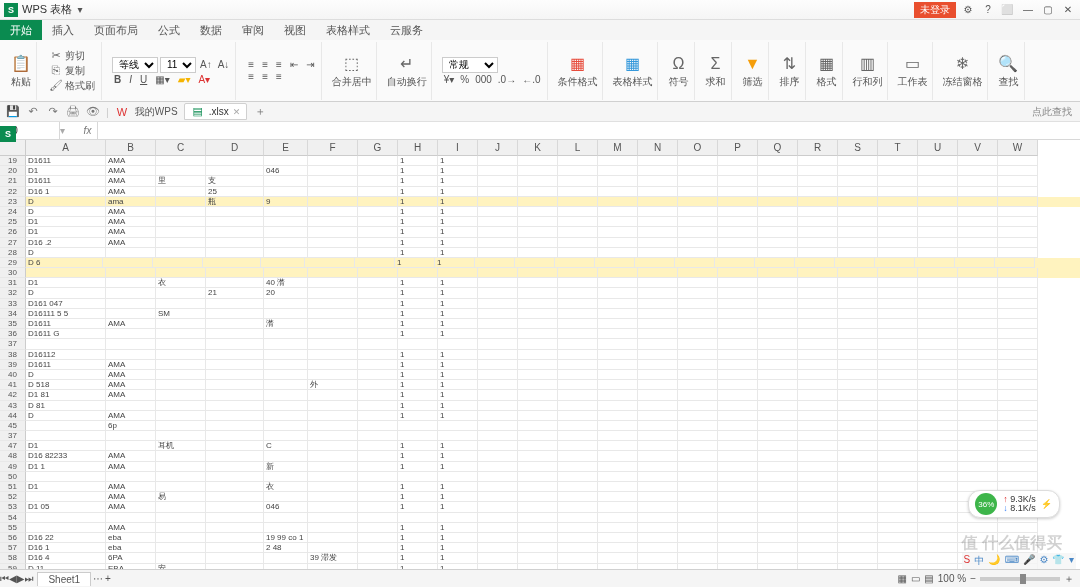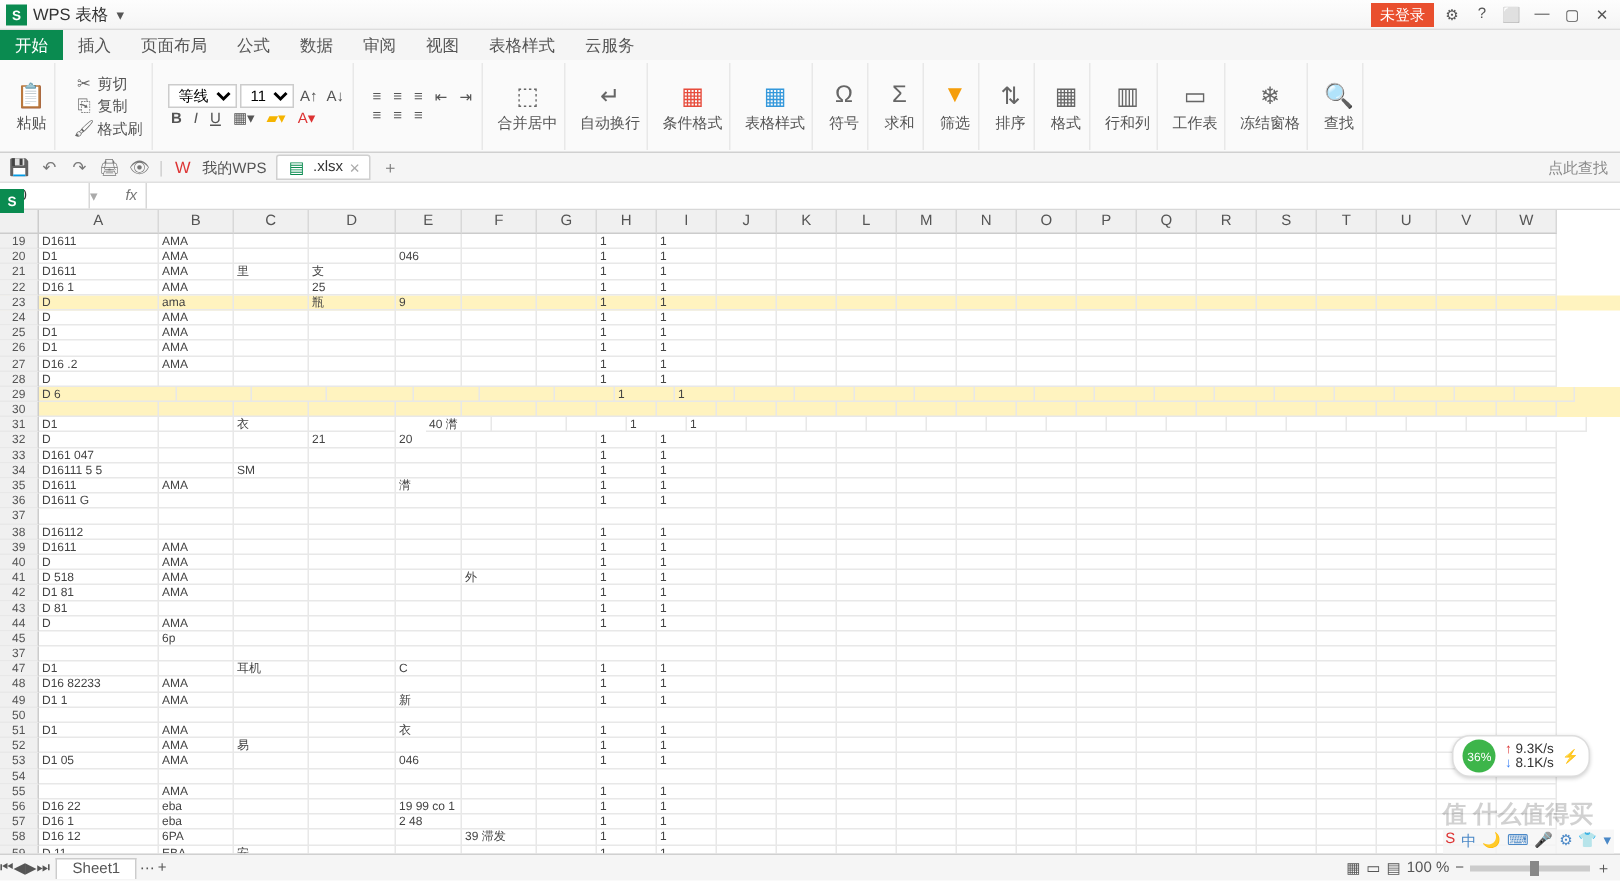--- a/index.html
+++ b/index.html
@@ -140,20 +140,30 @@
         <div class="ico">⬚</div>
         <span>合并居中</span>
       </div>
     </div>
   <div class="rgroup">
       <div class="rbtn-big">
         <div class="ico">↵</div>
         <span>自动换行</span>
       </div>
     </div>
+  <div class="rgroup" style="align-items:flex-start;">
+    <select class="rsel" style="width:56px"><option>常规</option></select>
+    <div style="display:flex;gap:2px;">
+      <span class="rbtn-sm">¥▾</span>
+      <span class="rbtn-sm">%</span>
+      <span class="rbtn-sm">000</span>
+      <span class="rbtn-sm">.0→</span>
+      <span class="rbtn-sm">←.0</span>
+    </div>
+  </div>
   <div class="rgroup">
       <div class="rbtn-big">
         <div class="ico" style="color:#e74c3c">▦</div>
         <span>条件格式</span>
       </div>
     </div>
   <div class="rgroup">
       <div class="rbtn-big">
         <div class="ico" style="color:#3498db">▦</div>
         <span>表格样式</span>
@@ -529,21 +539,21 @@
         <div class="cell" style="width: 40px;"></div>
         <div class="cell" style="width: 40px;"></div>
         <div class="cell" style="width: 40px;"></div>
         <div class="cell" style="width: 40px;"></div>
         <div class="cell" style="width: 40px;"></div>
         <div class="cell" style="width: 40px;"></div>
         <div class="cell" style="width: 40px;"></div>
       </div>
       <div class="row highl">
         <div class="rh">29</div>
-        <div class="cell" style="width: 92px;">D 6</div>
+        <div class="cell" style="width: 77px;">D 6</div>
         <div class="cell" style="width: 50px;"></div>
         <div class="cell" style="width: 50px;"></div>
         <div class="cell" style="width: 58px;"></div>
         <div class="cell" style="width: 44px;"></div>
         <div class="cell" style="width: 50px;"></div>
         <div class="cell" style="width: 40px;"></div>
         <div class="cell" style="width: 40px;">1</div>
         <div class="cell" style="width: 40px;">1</div>
         <div class="cell" style="width: 40px;"></div>
         <div class="cell" style="width: 40px;"></div>
@@ -585,21 +595,21 @@
         <div class="cell" style="width: 40px;"></div>
         <div class="cell" style="width: 40px;"></div>
         <div class="cell" style="width: 40px;"></div>
       </div>
       <div class="row">
         <div class="rh">31</div>
         <div class="cell" style="width: 80px;">D1</div>
         <div class="cell" style="width: 50px;"></div>
         <div class="cell" style="width: 50px;">衣</div>
         <div class="cell" style="width: 58px;"></div>
-        <div class="cell" style="width: 44px; margin-left: 20px;">40 潸</div>
+        <div class="cell" style="width: 44px;">40 潸</div>
         <div class="cell" style="width: 50px;"></div>
         <div class="cell" style="width: 40px;"></div>
         <div class="cell" style="width: 40px;">1</div>
         <div class="cell" style="width: 40px;">1</div>
         <div class="cell" style="width: 40px;"></div>
         <div class="cell" style="width: 40px;"></div>
         <div class="cell" style="width: 40px;"></div>
         <div class="cell" style="width: 40px;"></div>
         <div class="cell" style="width: 40px;"></div>
         <div class="cell" style="width: 40px;"></div>
@@ -1283,21 +1293,21 @@
         <div class="cell" style="width: 40px;"></div>
         <div class="cell" style="width: 40px;"></div>
         <div class="cell" style="width: 40px;"></div>
         <div class="cell" style="width: 40px;"></div>
         <div class="cell" style="width: 40px;"></div>
         <div class="cell" style="width: 40px;"></div>
         <div class="cell" style="width: 40px;"></div>
       </div>
       <div class="row">
         <div class="rh">58</div>
-        <div class="cell" style="width: 80px;">D16 12</div>
+        <div class="cell" style="width: 80px;">D16 4</div>
         <div class="cell" style="width: 50px;">6PA</div>
         <div class="cell" style="width: 50px;"></div>
         <div class="cell" style="width: 58px;"></div>
         <div class="cell" style="width: 44px;"></div>
         <div class="cell" style="width: 50px;">39 滞发</div>
         <div class="cell" style="width: 40px;"></div>
         <div class="cell" style="width: 40px;">1</div>
         <div class="cell" style="width: 40px;">1</div>
         <div class="cell" style="width: 40px;"></div>
         <div class="cell" style="width: 40px;"></div>

